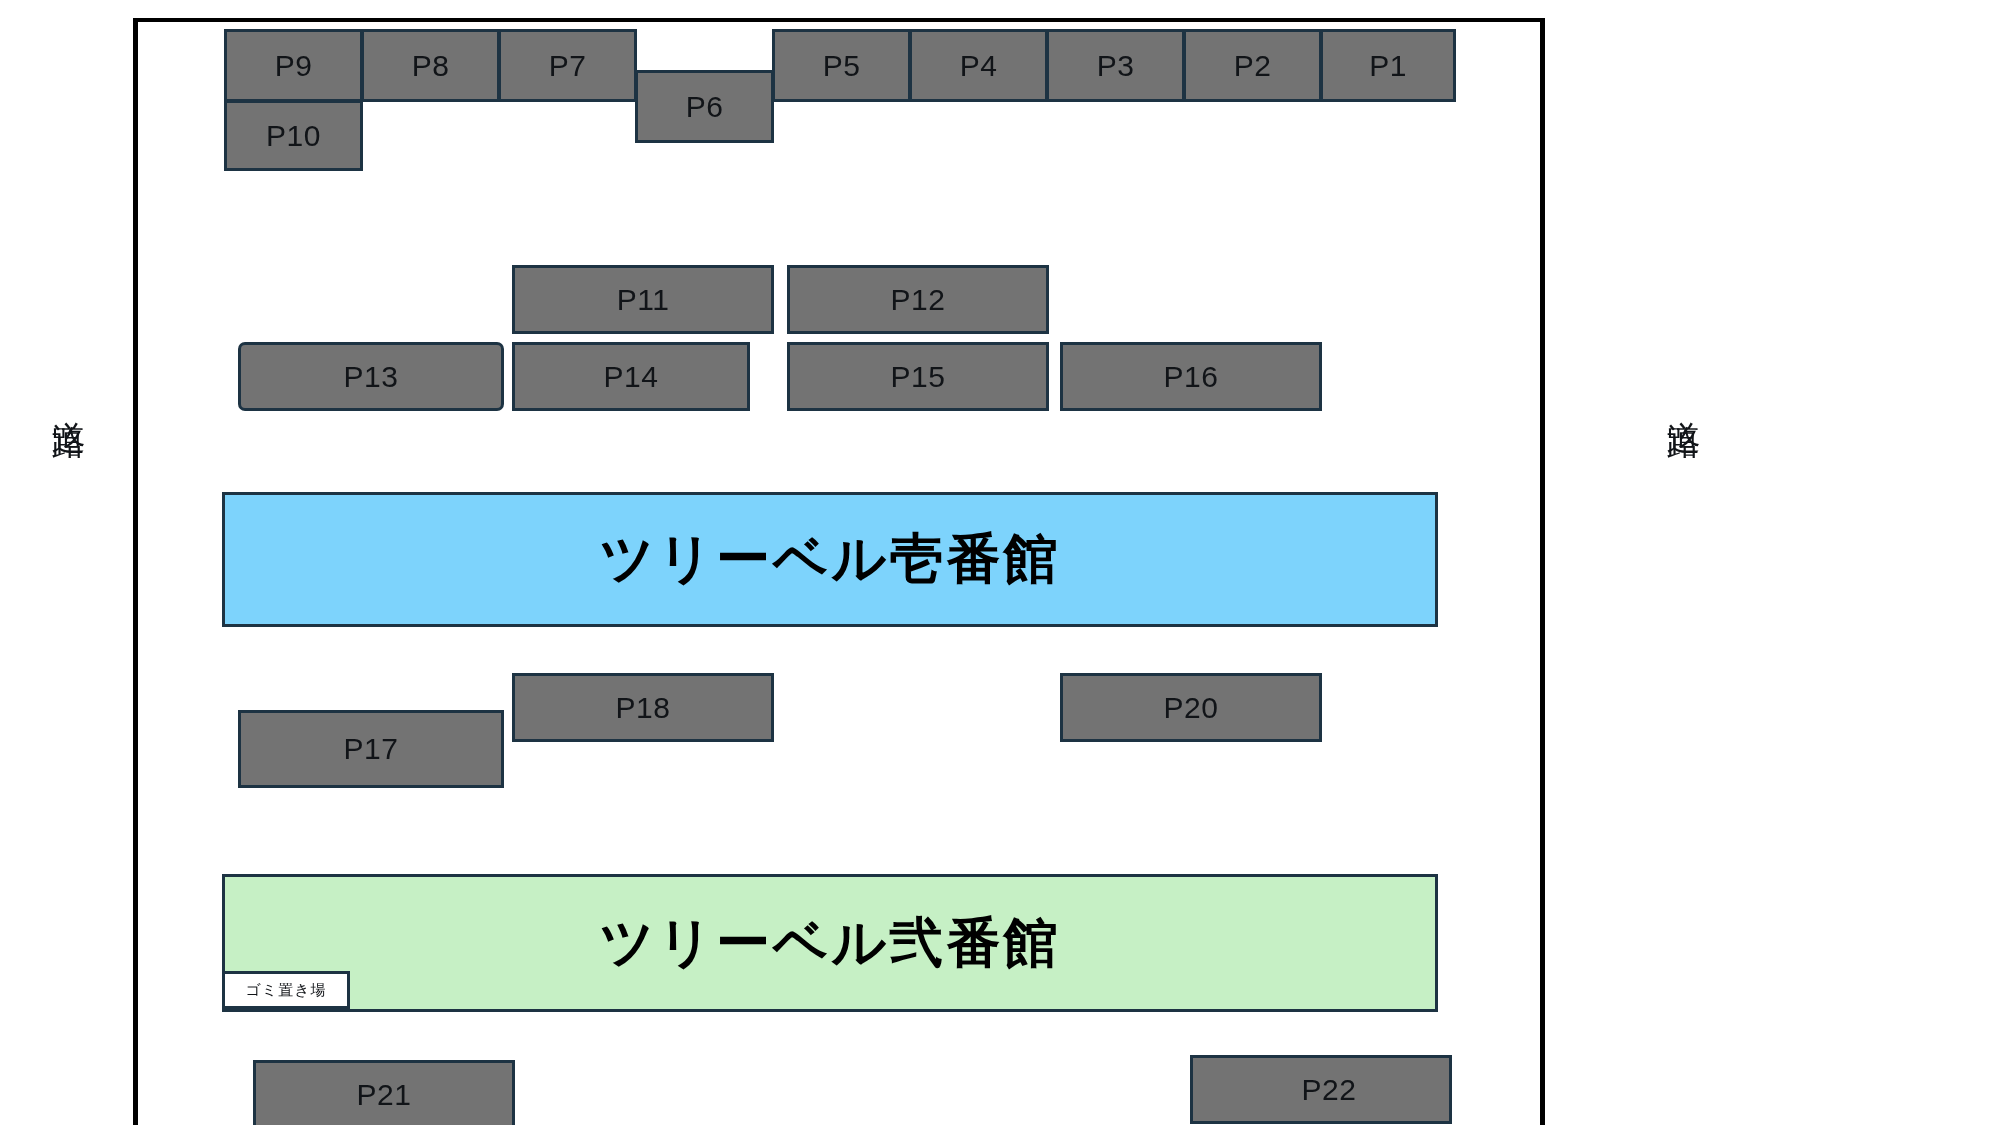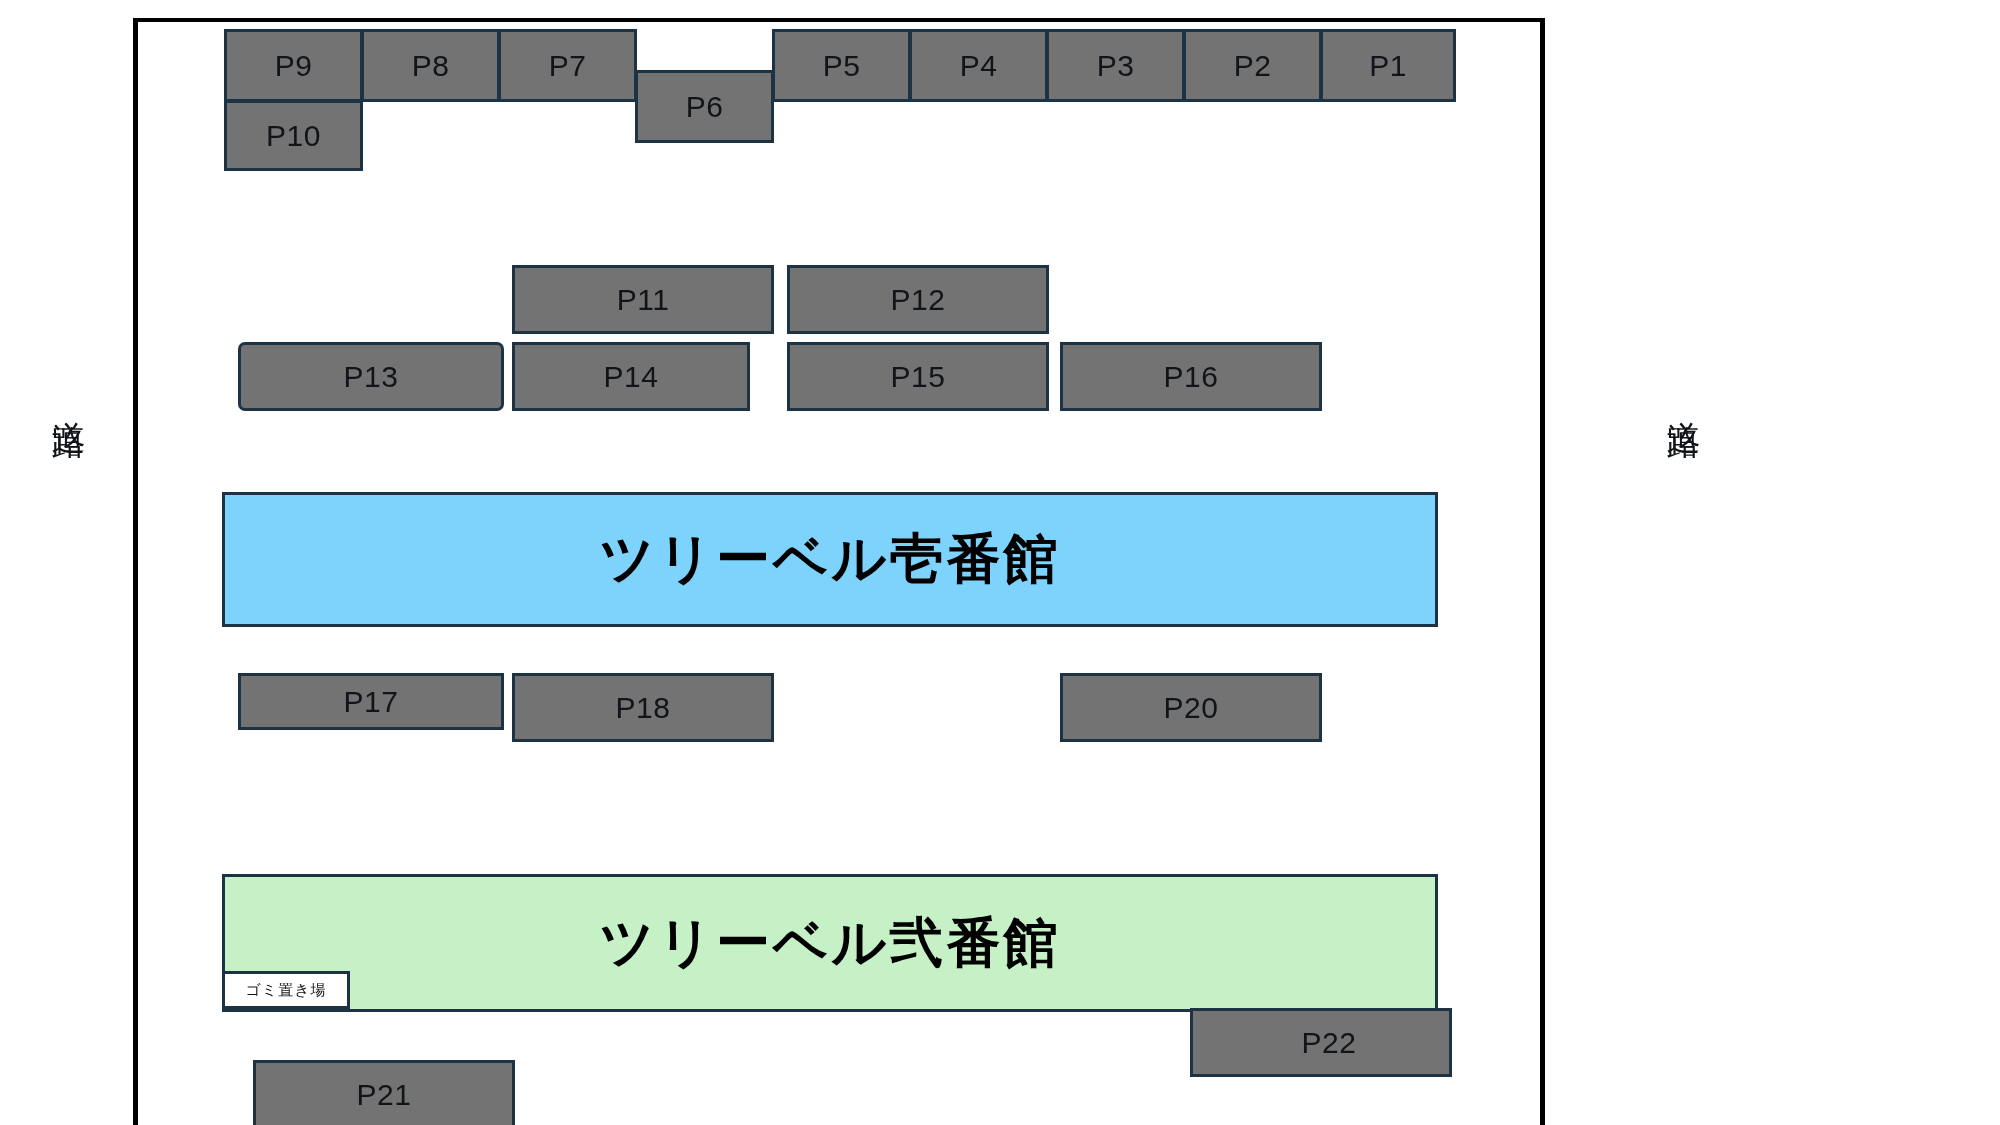--- a/index.html
+++ b/index.html
@@ -114,24 +114,24 @@
   <div class="stall" style="left:512px;top:265px;width:262px;height:69px;">P11</div>
   <div class="stall" style="left:787px;top:265px;width:262px;height:69px;">P12</div>
 
   <div class="stall" style="left:238px;top:342px;width:266px;height:69px;border-radius:7px;">P13</div>
   <div class="stall" style="left:512px;top:342px;width:238px;height:69px;">P14</div>
   <div class="stall" style="left:787px;top:342px;width:262px;height:69px;">P15</div>
   <div class="stall" style="left:1060px;top:342px;width:262px;height:69px;">P16</div>
 
   <div class="building bldg-1" style="left:222px;top:492px;width:1216px;height:135px;">ツリーベル壱番館</div>
 
-  <div class="stall" style="left:238px;top:673px;width:266px;height:57px;">P17</div>
+  <div class="stall" style="left:238px;top:710px;width:266px;height:78px;">P17</div>
   <div class="stall" style="left:512px;top:673px;width:262px;height:69px;">P18</div>
   <div class="stall" style="left:1060px;top:673px;width:262px;height:69px;">P20</div>
 
   <div class="building bldg-2" style="left:222px;top:826px;width:1216px;height:138px;margin-top:48px;">ツリーベル弐番館</div>
 
   <div class="trash" style="left:222px;top:971px;width:128px;height:38px;">ゴミ置き場</div>
 
   <div class="stall" style="left:253px;top:1060px;width:262px;height:69px;">P21</div>
-  <div class="stall" style="left:1190px;top:1008px;width:262px;height:69px;padding-left:16px;">P22</div>
+  <div class="stall" style="left:1190px;top:1055px;width:262px;height:69px;padding-left:16px;">P22</div>
 
 </div>
 
 </body></html>

